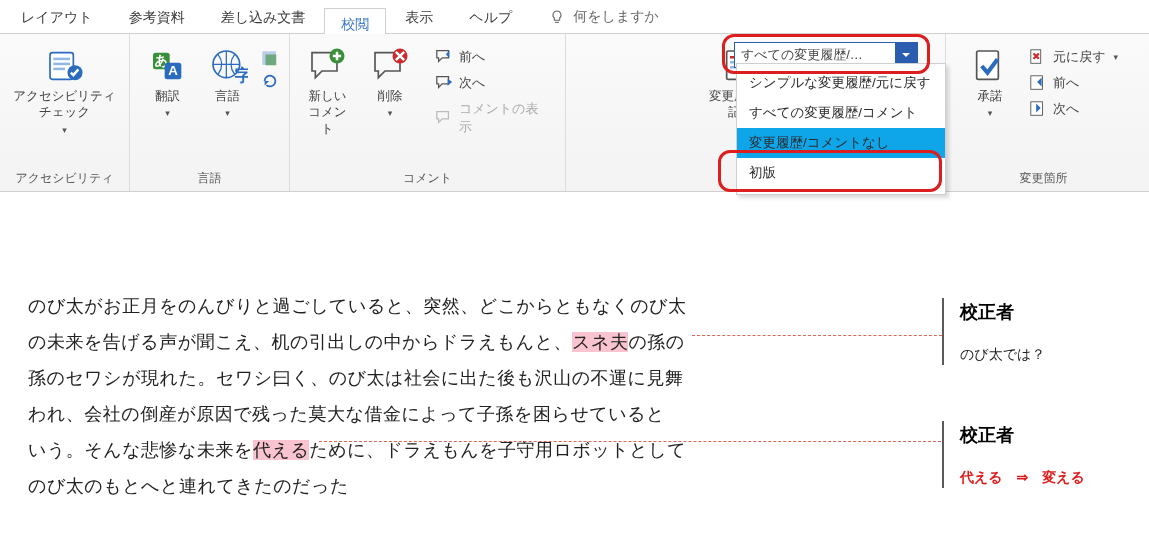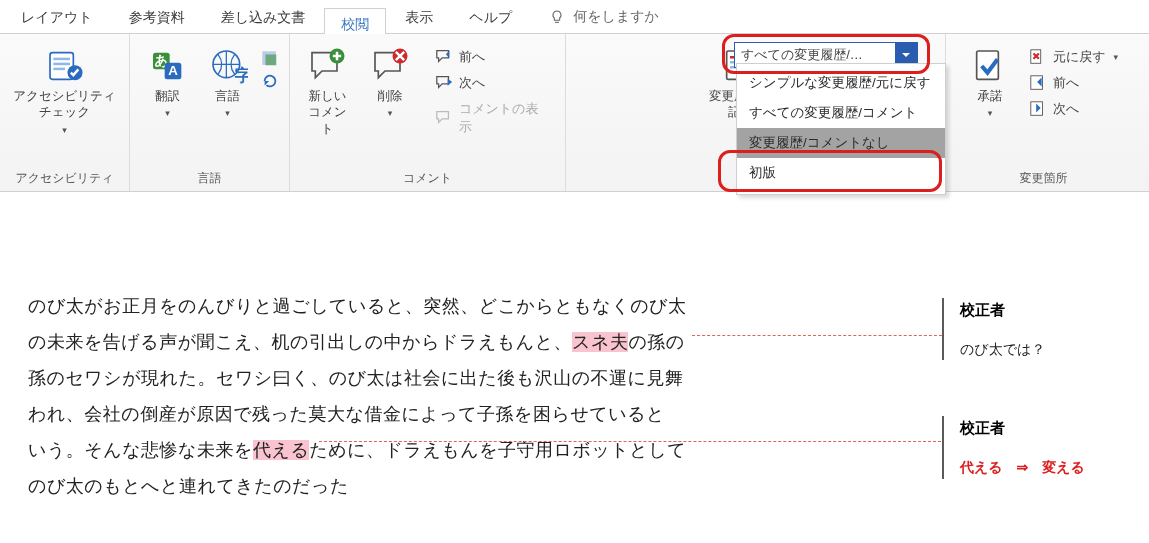--- a/index.html
+++ b/index.html
@@ -141,21 +141,21 @@
     border: 1px solid #cfcfcf;
     box-shadow: 3px 3px 4px rgba(0,0,0,.15);
     padding: 4px 0 6px;
     z-index: 10;
   }
   .combo-menu .opt {
     padding: 6px 12px;
     font-size: 13.5px;
     color: #2b2b2b;
   }
-  .combo-menu .opt.hover { background: #a3a3a3; }
+  .combo-menu .opt.hover { background: #0ea5e9; }
 
   
   .callout {
     position: absolute;
     border: 3px solid #dc1e1e;
     border-radius: 12px;
     pointer-events: none;
     z-index: 20;
   }
 
@@ -180,21 +180,21 @@
     margin-left: 12px;
     padding-top: 10px;
     font-size: 14px;
     line-height: 1.6;
   }
   .comment {
     border-left: 2px solid #5a5a5a;
     padding-left: 16px;
     margin-bottom: 48px;
   }
-  .comment .author { font-weight: 700; color: #000; font-size: 15px; }
+  .comment .author { font-weight: 700; color: #000; font-size: 18px; }
   .comment .body { color: #222; margin-top: 16px; }
   .comment .body .red { color: #dc1e1e; font-weight: 700; }
   .comment .body .arrow { color: #dc1e1e; font-weight: 700; margin: 0 10px; }
 
   .dotted-connector {
     position: absolute;
     border-top: 1px dashed #d65; 
     height: 0;
     z-index: 2;
   }

